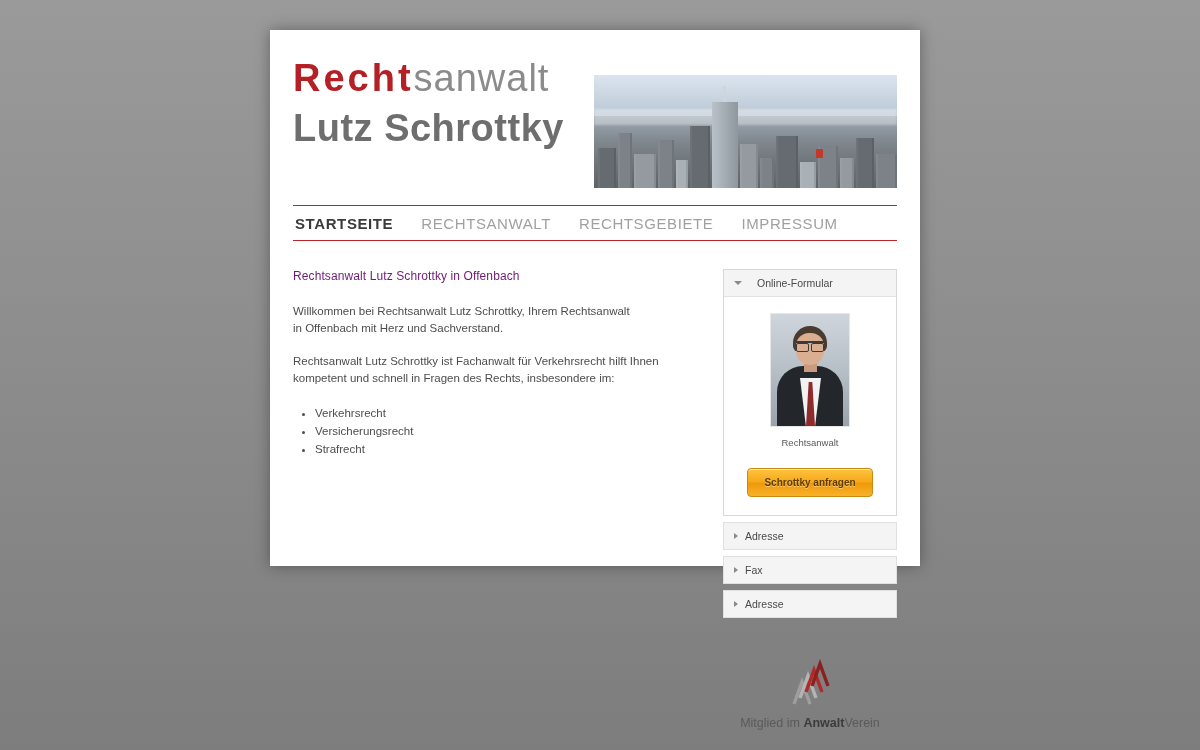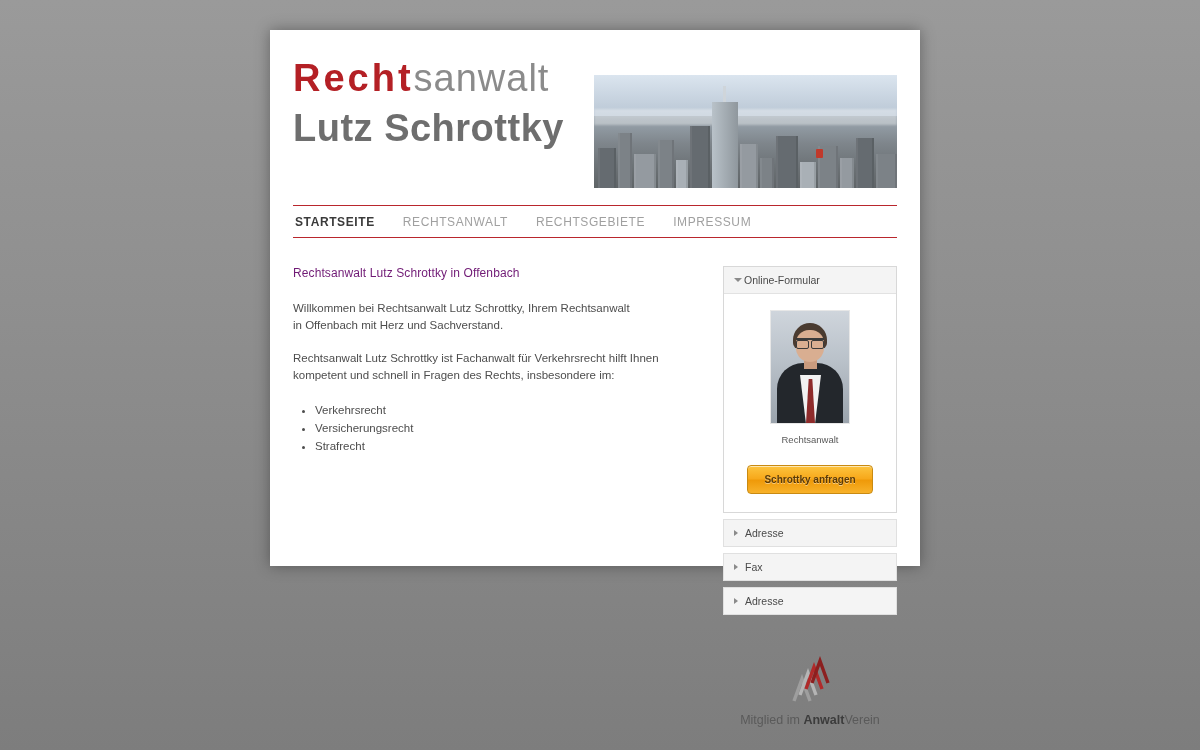--- a/index.html
+++ b/index.html
@@ -126,21 +126,21 @@
     border-top: 1px solid #b9272d;
     border-bottom: 1px solid #b9272d;
     padding: 9px 0 8px 0;
   }
   .nav {
     display: flex;
     gap: 28px;
     padding-left: 2px;
   }
   .nav-item {
-    font-size: 12px;
+    font-size: 15px;
     letter-spacing: 0.6px;
     color: #a0a0a0;
     text-transform: uppercase;
     cursor: pointer;
     white-space: nowrap;
   }
   .nav-item.active {
     color: #3b3b3b;
     font-weight: bold;
   }
@@ -183,21 +183,21 @@
 
   
   .acc-panel {
     border: 1px solid #d8d8d8;
     background: #ffffff;
     margin-bottom: 4px;
   }
   .acc-head {
     display: flex;
     align-items: center;
-    gap: 2px;
+    gap: 15px;
     padding: 7px 10px;
     background: #f4f4f4;
     border-bottom: 1px solid #e2e2e2;
     cursor: pointer;
   }
   .acc-title {
     font-size: 10.5px;
     color: #4a4a4a;
   }
   .tri {

